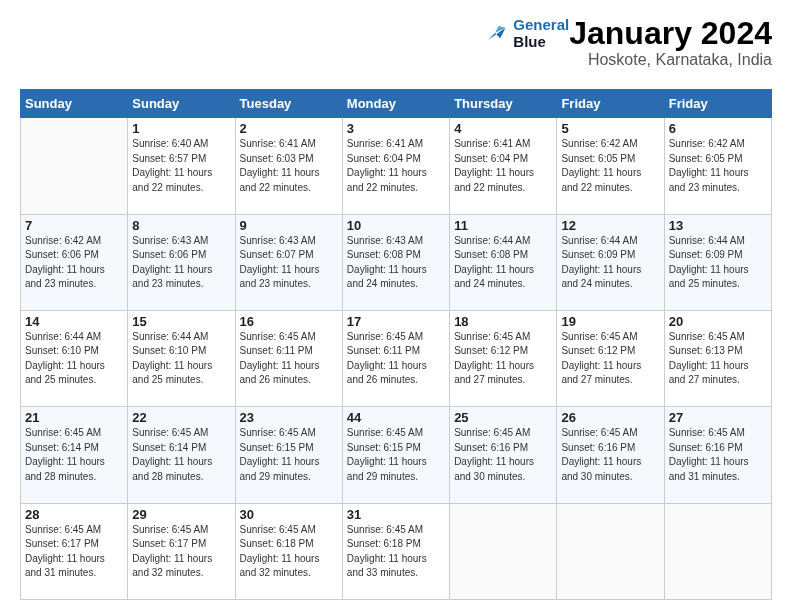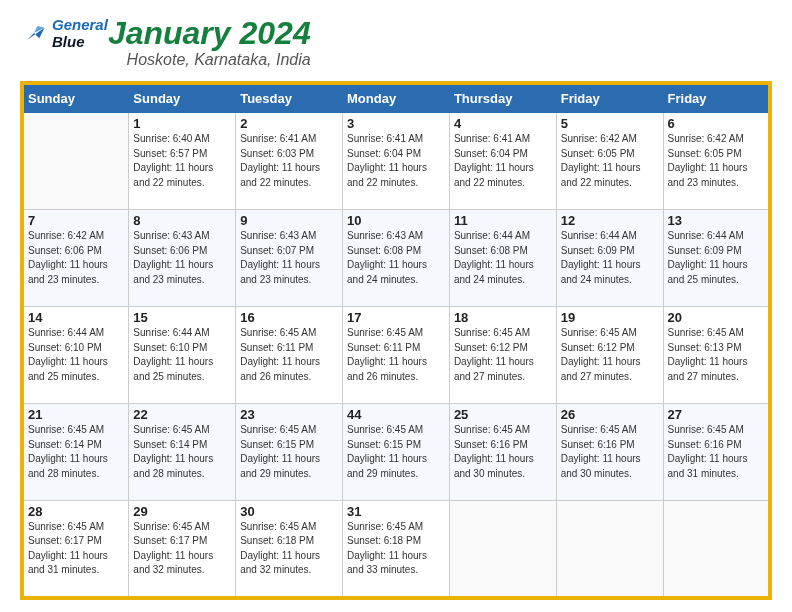--- a/index.html
+++ b/index.html
@@ -13,50 +13,49 @@
     .page {
       width: 792px;
       height: 612px;
       padding: 16px 20px 12px 20px;
       display: flex;
       flex-direction: column;
     }
     .header {
       display: flex;
       align-items: flex-start;
-      justify-content: flex-start;
-      margin-bottom: 12px;
-      font-style: italic;
+      justify-content: flex-end;
+      margin-bottom: 20px;
     }
     .logo {
       display: flex;
       align-items: center;
       gap: 4px;
     }
     .logo-bird {
       width: 28px;
       height: 28px;
     }
     .title-block {
       text-align: right;
     }
     .title-block h1 {
       font-size: 32px;
       font-weight: bold;
-      color: #15803d;
+      color: #000000;
       line-height: 1.1;
     }
     .title-block h2 {
       font-size: 16px;
       font-weight: normal;
       color: #555;
     }
     .calendar {
       flex: 1;
-      border: 4px solid #eab308;
+      border: 1px solid #eab308;
       border-collapse: collapse;
       width: 100%;
       table-layout: fixed;
     }
     .calendar th {
       background-color: #2b6cb0;
       color: #fff;
       font-size: 13px;
       font-weight: bold;
       padding: 6px 4px;

